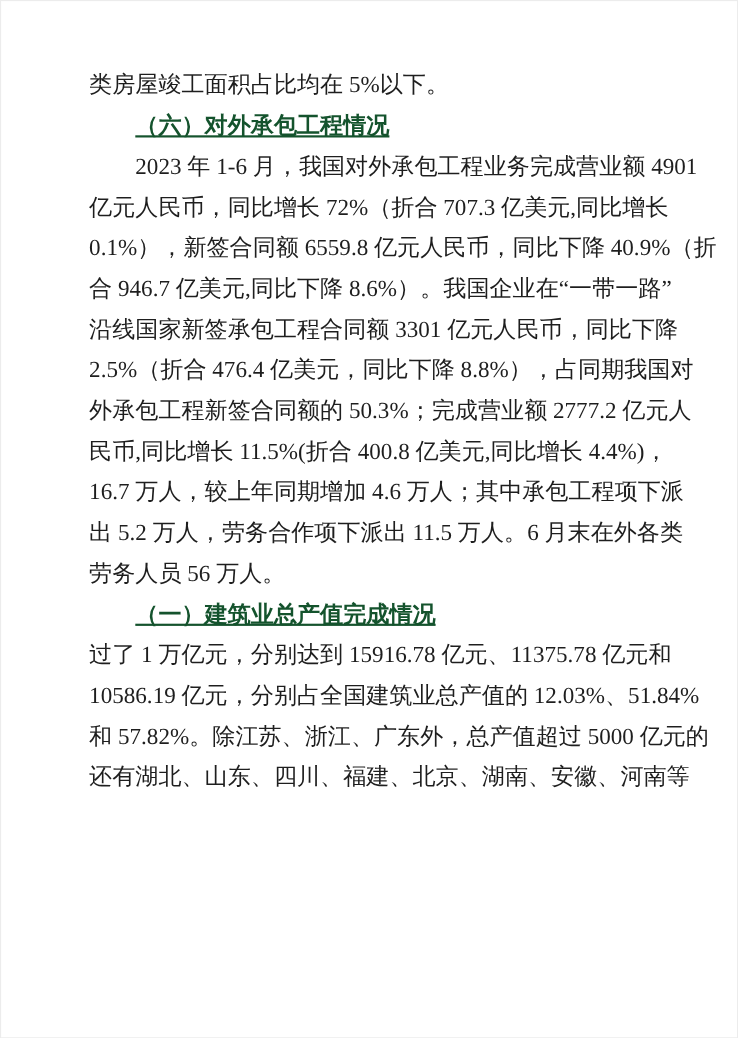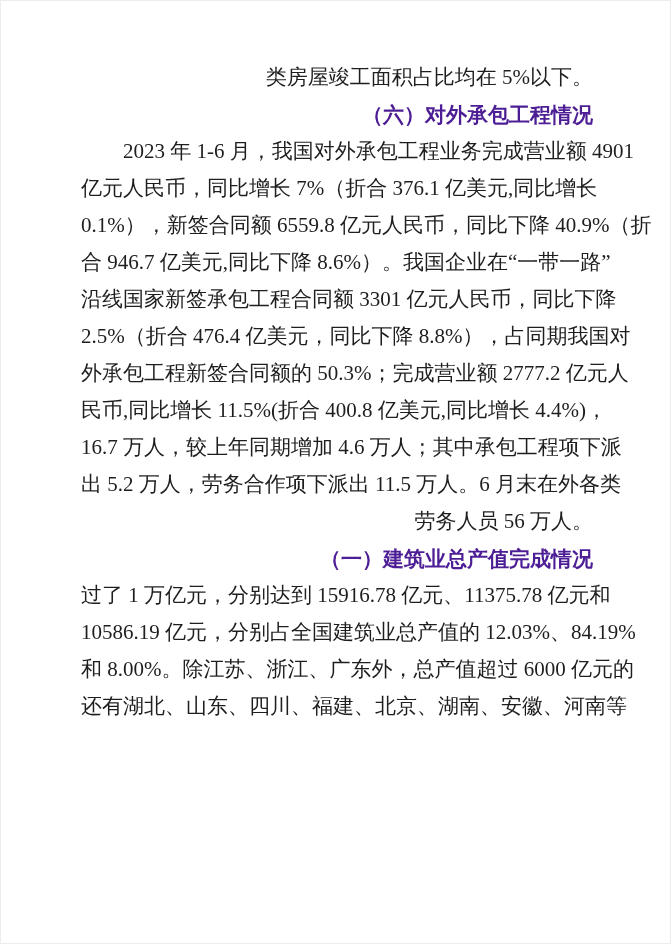--- a/index.html
+++ b/index.html
@@ -22,52 +22,53 @@
     top: 58px;
     width: 512px;
   }
   .line {
     font-family: "Liberation Serif", "DejaVu Serif", serif;
     font-size: 21px;
     color: #1e1e1e;
     line-height: 37px;
     height: 37px;
     white-space: nowrap;
-    text-align: right;
+    text-align: left;
   }
   .line.fill {
     text-align: justify;
     text-align-last: justify;
   }
   .line.indent {
     padding-left: 42px;
   }
   .line.heading {
     font-family: "Liberation Sans", "DejaVu Sans", sans-serif;
     font-weight: bold;
-    color: #4c1d95;
+    color: #14532d;
+    text-decoration: underline;
   }
 </style>
 </head>
 <body>
 
 <div class="page">
   <div class="text-column" id="doc-body">
       <div class="line body">类房屋竣工面积占比均在 5%以下。</div>
       <div class="line heading indent">（六）对外承包工程情况</div>
       <div class="line body indent fill">2023 年 1-6 月，我国对外承包工程业务完成营业额 4901</div>
-      <div class="line body fill">亿元人民币，同比增长 7%（折合 376.1 亿美元,同比增长</div>
+      <div class="line body fill">亿元人民币，同比增长 72%（折合 707.3 亿美元,同比增长</div>
       <div class="line body fill">0.1%），新签合同额 6559.8 亿元人民币，同比下降 40.9%（折</div>
       <div class="line body fill">合 946.7 亿美元,同比下降 8.6%）。我国企业在“一带一路”</div>
       <div class="line body fill">沿线国家新签承包工程合同额 3301 亿元人民币，同比下降</div>
       <div class="line body fill">2.5%（折合 476.4 亿美元，同比下降 8.8%），占同期我国对</div>
       <div class="line body fill">外承包工程新签合同额的 50.3%；完成营业额 2777.2 亿元人</div>
       <div class="line body fill">民币,同比增长 11.5%(折合 400.8 亿美元,同比增长 4.4%)，</div>
       <div class="line body fill">16.7 万人，较上年同期增加 4.6 万人；其中承包工程项下派</div>
       <div class="line body fill">出 5.2 万人，劳务合作项下派出 11.5 万人。6 月末在外各类</div>
       <div class="line body">劳务人员 56 万人。</div>
       <div class="line heading indent">（一）建筑业总产值完成情况</div>
       <div class="line body fill">过了 1 万亿元，分别达到 15916.78 亿元、11375.78 亿元和</div>
-      <div class="line body fill">10586.19 亿元，分别占全国建筑业总产值的 12.03%、84.19%</div>
-      <div class="line body fill">和 8.00%。除江苏、浙江、广东外，总产值超过 6000 亿元的</div>
+      <div class="line body fill">10586.19 亿元，分别占全国建筑业总产值的 12.03%、51.84%</div>
+      <div class="line body fill">和 57.82%。除江苏、浙江、广东外，总产值超过 5000 亿元的</div>
       <div class="line body fill">还有湖北、山东、四川、福建、北京、湖南、安徽、河南等</div>
     </div>
 </div>
 
 </body></html>

